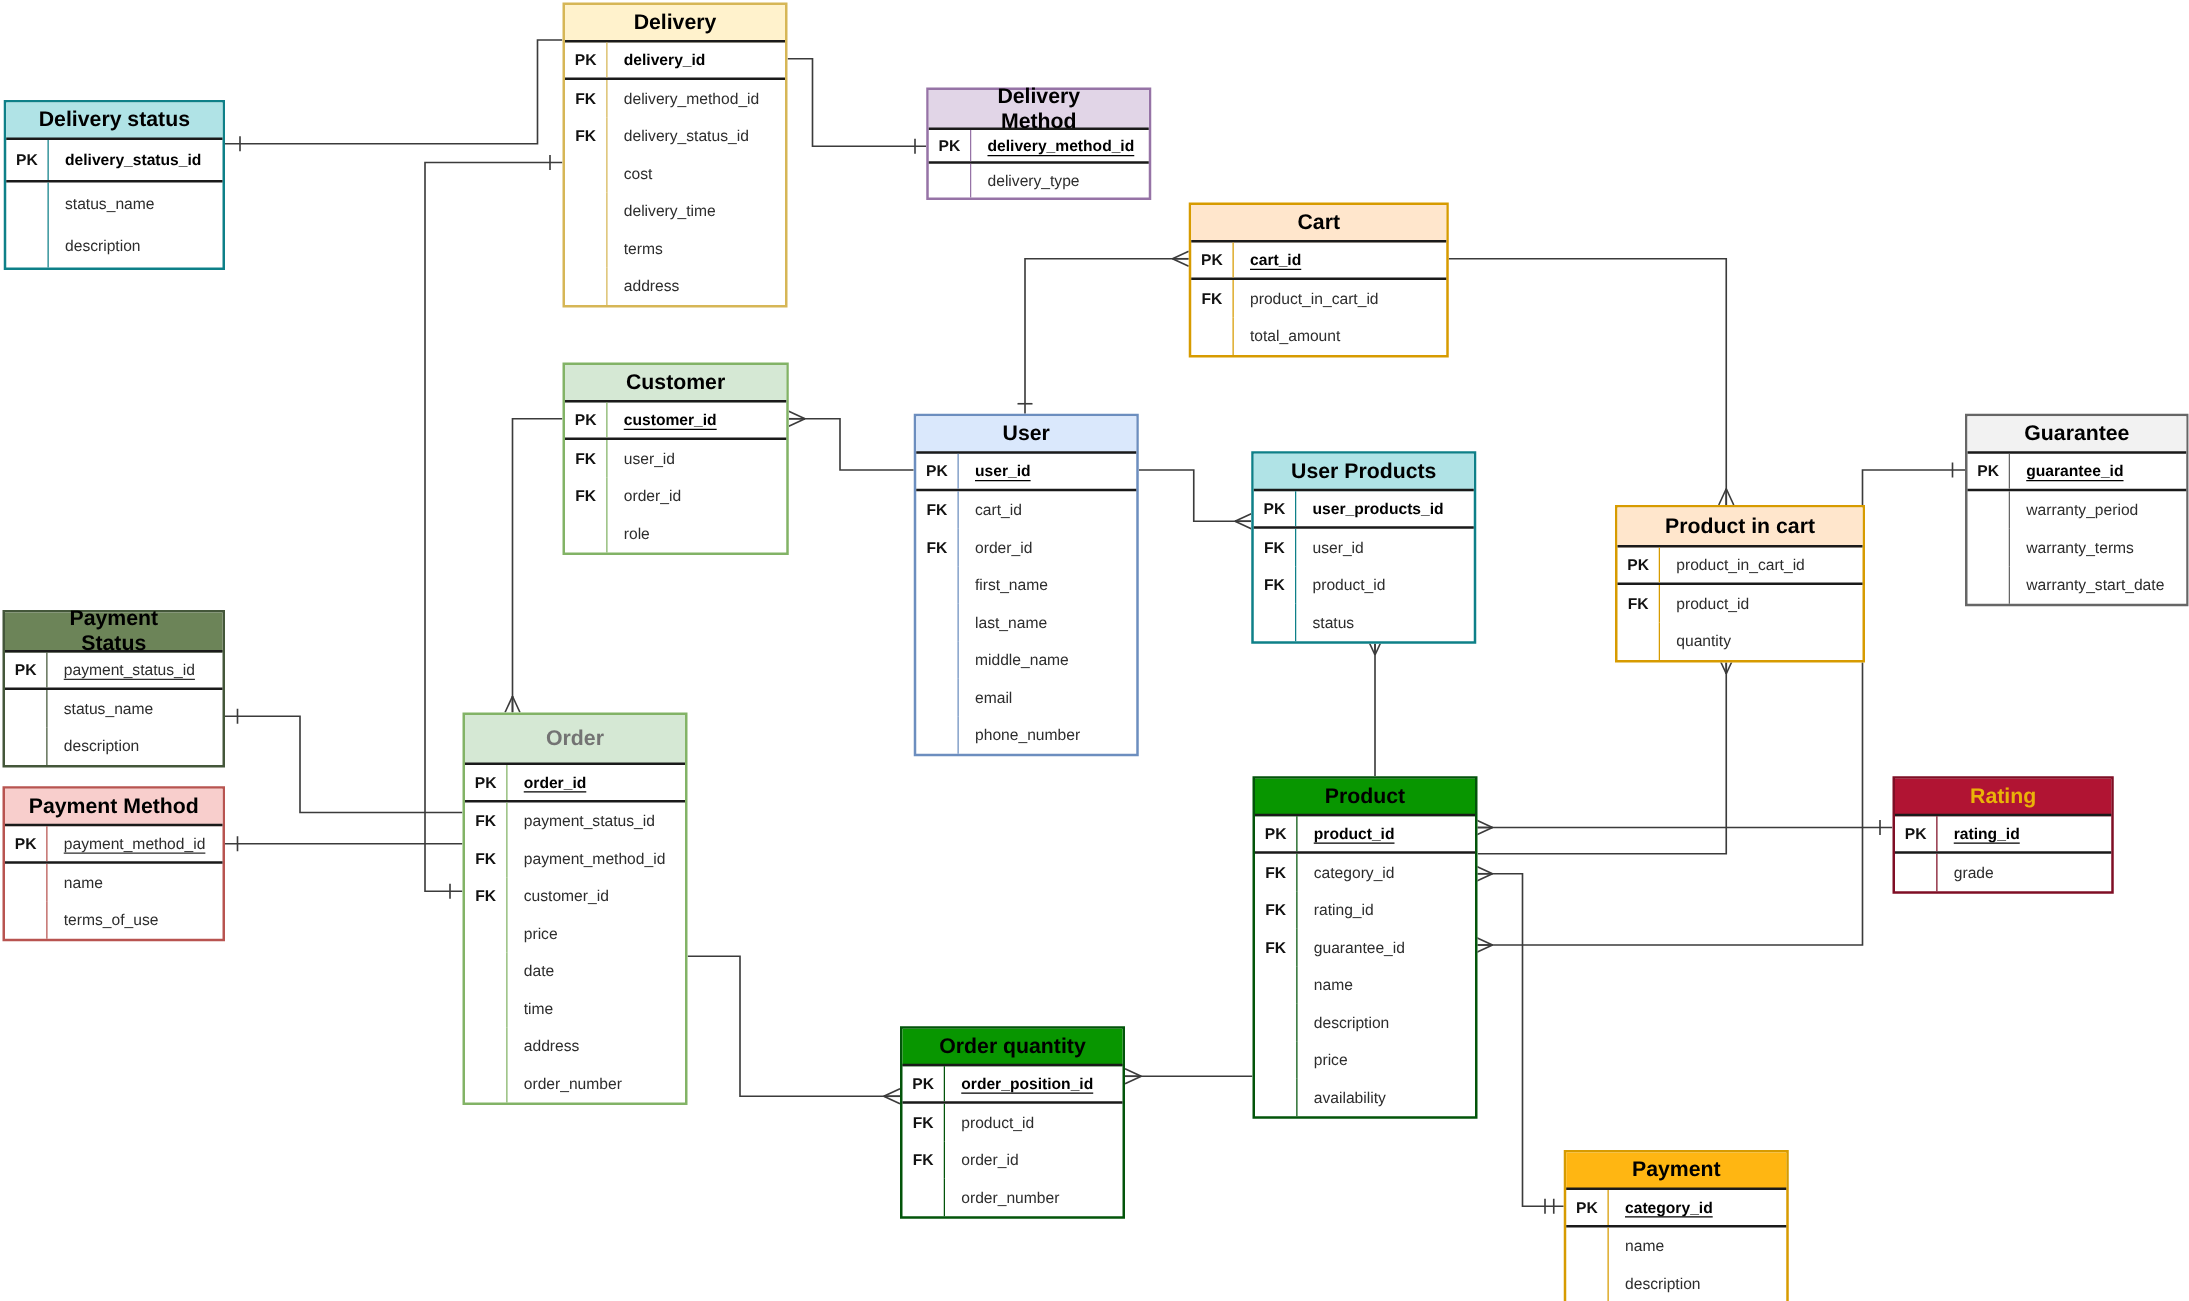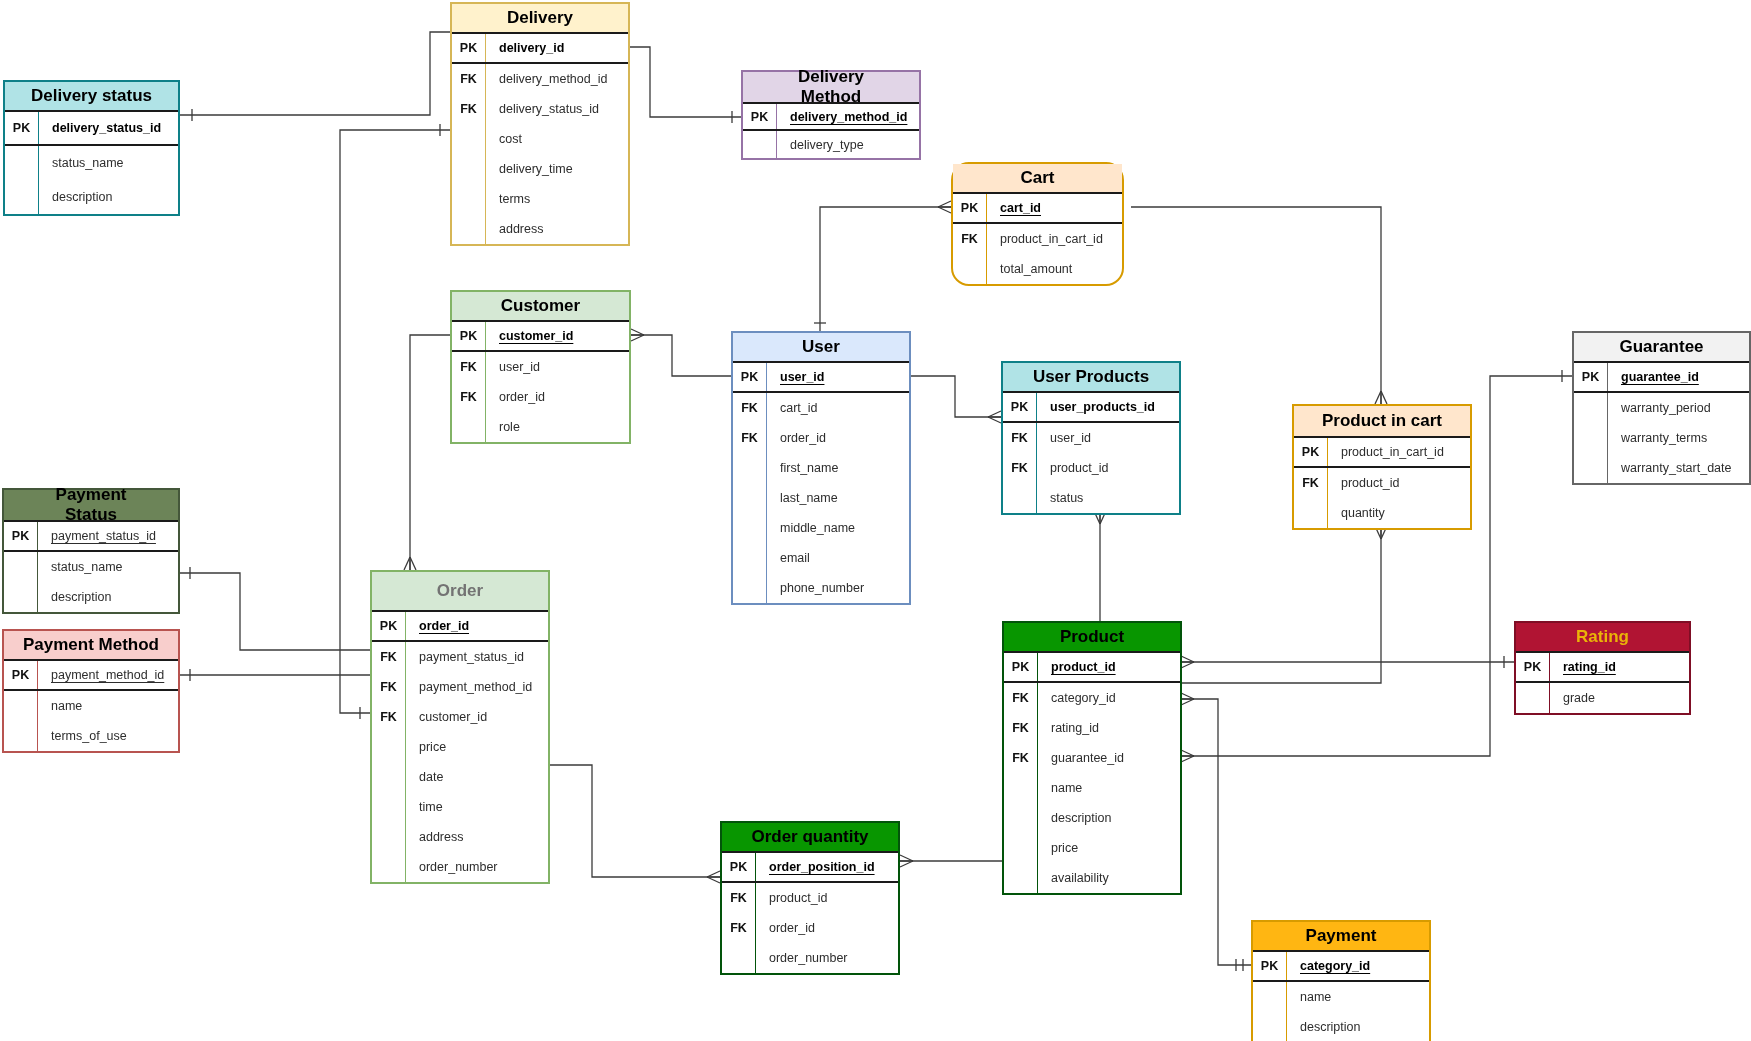--- a/index.html
+++ b/index.html
@@ -141,21 +141,21 @@
 Method</div>
       <div class="e-row pk" style="height: 27px;">
         <div class="e-key" style="border-right-color: rgb(150, 115, 166);">PK</div>
         <div class="e-field b u">delivery_method_id</div>
       </div>
       <div class="e-row" style="height: 27px;">
         <div class="e-key" style="border-right-color: rgb(150, 115, 166);"></div>
         <div class="e-field">delivery_type</div>
       </div>
     </div>
-    <div class="entity" style="left: 951px; top: 162px; width: 173px; border-color: rgb(215, 155, 0); border-radius: 18px;">
+    <div class="entity" style="left: 951px; top: 162px; width: 208px; border-color: rgb(215, 155, 0);">
       <div class="e-header" style="height: 30px; background: rgb(255, 230, 204); color: rgb(0, 0, 0);">Cart</div>
       <div class="e-row pk" style="height: 30px;">
         <div class="e-key" style="border-right-color: rgb(215, 155, 0);">PK</div>
         <div class="e-field b u">cart_id</div>
       </div>
       <div class="e-row" style="height: 30px;">
         <div class="e-key" style="border-right-color: rgb(215, 155, 0);">FK</div>
         <div class="e-field">product_in_cart_id</div>
       </div>
       <div class="e-row" style="height: 30px;">
@@ -248,21 +248,21 @@
       </div>
       <div class="e-row" style="height: 30px;">
         <div class="e-key" style="border-right-color: rgb(102, 102, 102);"></div>
         <div class="e-field">warranty_terms</div>
       </div>
       <div class="e-row" style="height: 30px;">
         <div class="e-key" style="border-right-color: rgb(102, 102, 102);"></div>
         <div class="e-field">warranty_start_date</div>
       </div>
     </div>
-    <div class="entity" style="left: 1292px; top: 404px; width: 180px; border-color: rgb(215, 155, 0);">
+    <div class="entity" style="left: 1292px; top: 404px; width: 200px; border-color: rgb(215, 155, 0);">
       <div class="e-header" style="height: 32px; background: rgb(255, 230, 204); color: rgb(0, 0, 0);">Product in cart</div>
       <div class="e-row pk" style="height: 30px;">
         <div class="e-key" style="border-right-color: rgb(215, 155, 0);">PK</div>
         <div class="e-field">product_in_cart_id</div>
       </div>
       <div class="e-row" style="height: 30px;">
         <div class="e-key" style="border-right-color: rgb(215, 155, 0);">FK</div>
         <div class="e-field">product_id</div>
       </div>
       <div class="e-row" style="height: 30px;">

